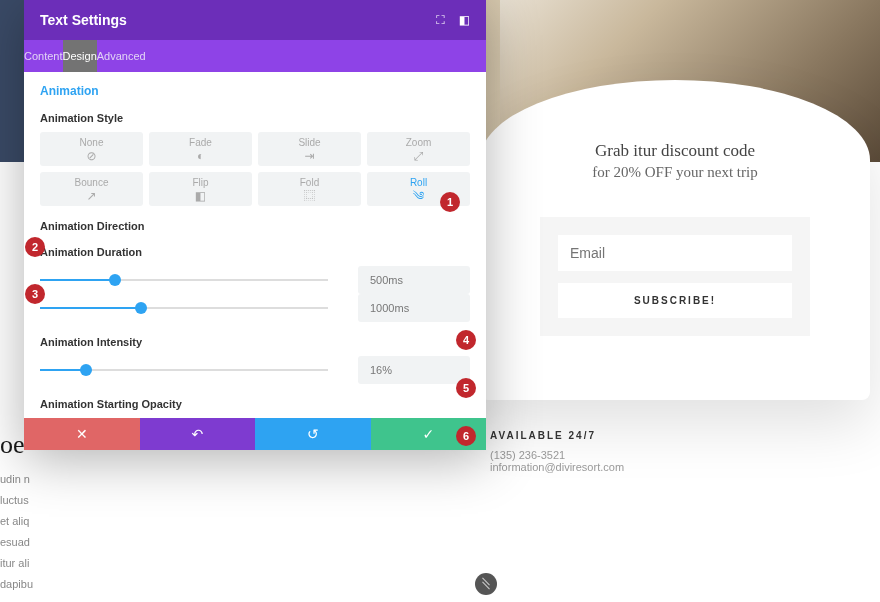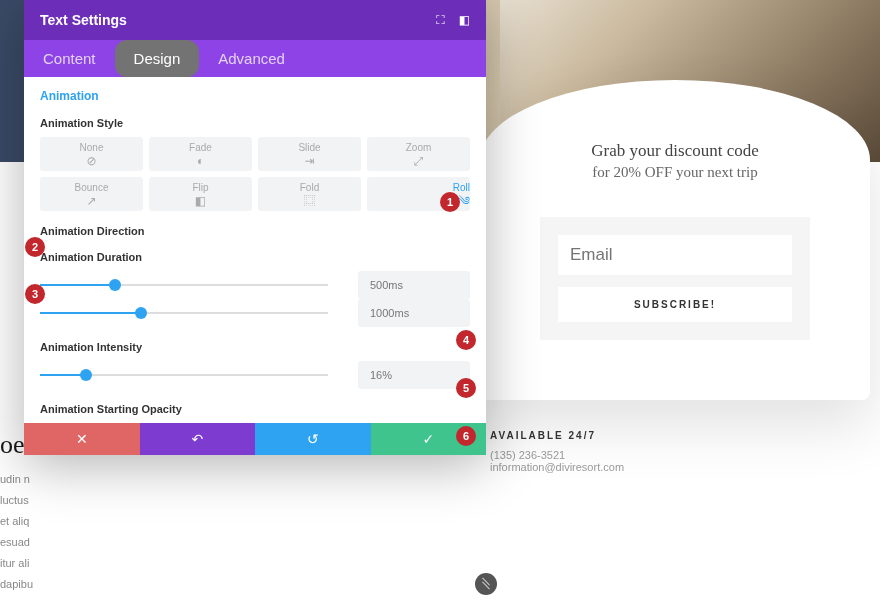--- a/index.html
+++ b/index.html
@@ -7,47 +7,47 @@
 
   
   .bg-hero { position: absolute; top: 0; left: 0; right: 0; height: 162px; background: linear-gradient(90deg,#7a8aa8 0%,#5a6278 3%,#b8a790 8%,#c9b99e 40%,#d8cab0 60%,#b09878 100%); }
   .bg-hero::after { content:""; position:absolute; right:0; top:0; width:380px; height:100%; background:linear-gradient(135deg,#e8e0d2 0%,#c9b89c 30%,#8a7860 70%,#5a4a38 100%); }
   .bg-left-strip { position:absolute; top:0; left:0; width:33px; height:162px; background:#3a4a66; }
 
   .card { position:absolute; top:80px; left:480px; width:390px; height:320px; background:#fff; border-radius:50% 50% 8px 8px / 25% 25% 8px 8px; box-shadow:0 25px 60px rgba(0,0,0,0.12); padding:60px 40px 40px; text-align:center; }
   .card h3 { font-family: Georgia, 'Times New Roman', serif; font-weight:400; color:#444; font-size:17px; line-height:1.3; }
   .card .sub { font-family: Georgia, serif; color:#666; font-size:15px; margin-top:2px; }
   .email-box { margin:36px 20px 0; background:#f5f5f5; padding:18px; }
-  .email-box input { width:100%; padding:10px 12px; border:none; background:#fff; font-size:17px; color:#888; margin-bottom:12px; }
+  .email-box input { width:100%; padding:10px 12px; border:none; background:#fff; font-size:14px; color:#888; margin-bottom:12px; }
   .email-box button { width:100%; padding:12px; border:none; background:#fff; letter-spacing:2px; font-size:10px; color:#333; font-weight:600; cursor:pointer; }
 
   .contact { position:absolute; left:490px; top:430px; font-size:11px; color:#999; }
   .contact b { letter-spacing:2px; font-size:10px; color:#333; display:block; margin-bottom:8px; }
 
   .lorem { position:absolute; left:0; top:420px; width:34px; font-size:11px; line-height:1.9; color:#888; overflow:hidden; white-space:nowrap; }
   .lorem span { display:block; }
   .lorem .big { font-family:Georgia,serif; font-size:26px; color:#1a1a1a; }
 
   
   .panel { position:absolute; top:0; left:24px; width:462px; background:#fff; box-shadow:0 10px 50px rgba(0,0,0,0.3); z-index:10; }
   .panel-header { background:#6c2eb9; color:#fff; padding:12px 16px; display:flex; align-items:center; justify-content:space-between; }
   .panel-header h2 { font-size:14px; font-weight:600; }
   .hdr-icons { display:flex; gap:14px; }
   .hdr-icons span { cursor:pointer; font-size:12px; }
   .tabs { background:#8e43e7; display:flex; }
-  .tabs .tab { padding:10px 19px; color:#e2d3f5; font-size:15px; cursor:pointer;border-radius:12px; }
+  .tabs .tab { padding:10px 0; color:#e2d3f5; font-size:11px; cursor:pointer; }
   .tabs .tab.active { background:#737373; color:#fff; }
 
   .panel-body { padding:12px 16px 0; max-height:480px; overflow:hidden; }
   .section-title { color:#2ea3f2; font-size:12px; font-weight:600; margin-bottom:12px; }
   .lbl { font-size:11px; color:#333; font-weight:600; margin:14px 0 8px; }
 
   .style-grid { display:grid; grid-template-columns:repeat(4,1fr); gap:6px; }
   .style-opt { background:#f1f3f4; border-radius:3px; height:34px; display:flex; flex-direction:column; align-items:center; justify-content:center; font-size:10px; color:#aaa; cursor:pointer; gap:2px; }
-  .style-opt.sel { color:#2ea3f2;align-items:flex-end; }
+  .style-opt.sel { color:#2ea3f2; }
   .ico { font-size:12px; line-height:1; }
 
   .select { background:#f1f3f4; border-radius:3px; padding:9px 12px; font-size:11px; color:#555; position:relative; cursor:pointer; }
   .select::after { content:""; position:absolute; right:12px; top:50%; width:6px; height:6px; border-right:1px solid #999; border-bottom:1px solid #999; transform:translateY(-70%) rotate(45deg); }
   .select .arr2 { position:absolute; right:12px; top:50%; width:6px; height:6px; border-left:1px solid #999; border-top:1px solid #999; transform:translateY(-10%) rotate(45deg); }
 
   .slider-row { display:flex; align-items:center; gap:30px; }
   .slider { flex:1; position:relative; height:16px; }
   .track { position:absolute; top:7px; left:0; right:0; height:2px; background:#ddd; }
   .fill { position:absolute; top:7px; left:0; height:2px; background:#2ea3f2; }
@@ -76,21 +76,21 @@
   <span>udin n</span>
     <span>luctus</span>
     <span>et aliq</span>
   <span>esuad</span>
     <span>itur ali</span>
     <span>dapibu</span>
     <span>amus s</span>
 </div>
 
 <div class="card">
-  <h3>Grab your discount code</h3>
+  <h3>Grab itur discount code</h3>
   <div class="sub">for 20% OFF your next trip</div>
   <div class="email-box">
     <input placeholder="Email" style="">
     <button>SUBSCRIBE!</button>
   </div>
 </div>
 
 <div class="contact">
   <b>AVAILABLE 24/7</b>
   <div>(135) 236-3521</div>

